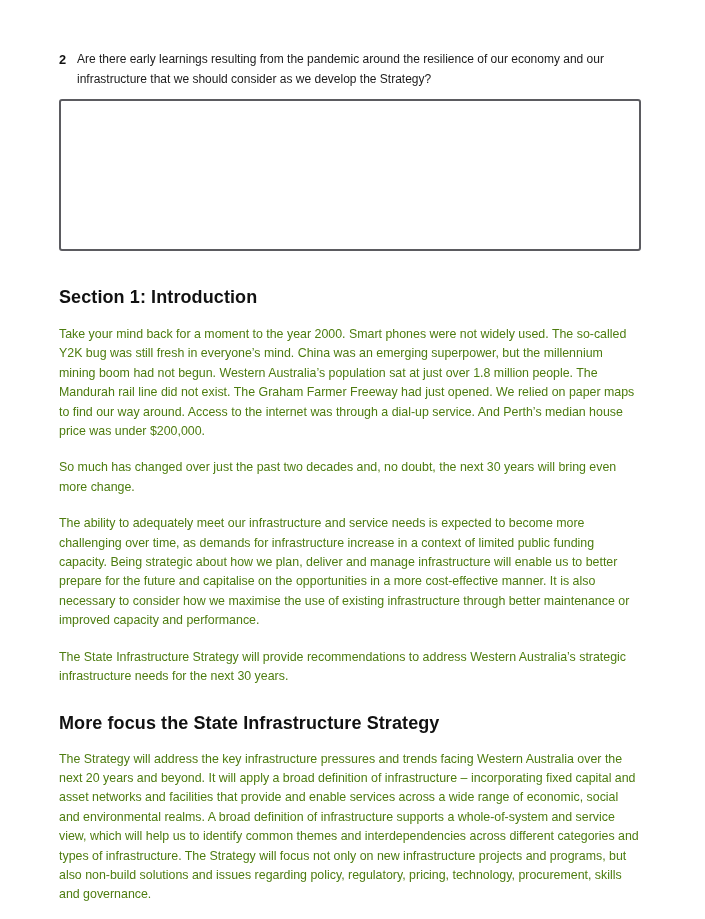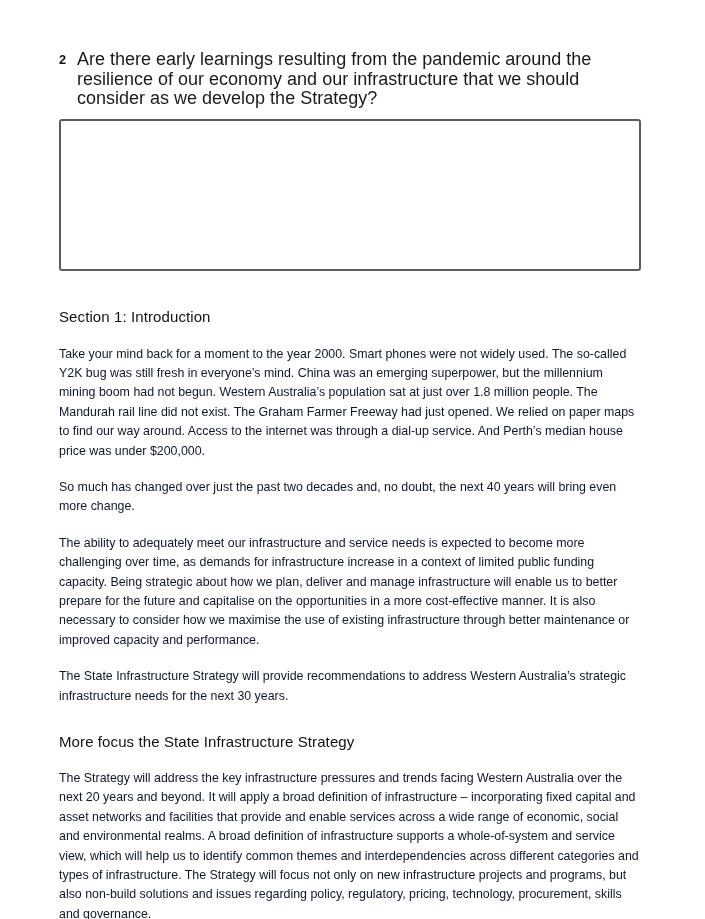--- a/index.html
+++ b/index.html
@@ -39,55 +39,55 @@
   }
   .question-number {
     font-size: 12.8px;
     font-weight: bold;
     line-height: 19.5px;
     color: #111111;
     flex: 0 0 auto;
     min-width: 11px;
   }
   .question-text {
-    font-size: 18px;
+    font-size: 12px;
     line-height: 19.5px;
     color: #1a1a1a;
     flex: 1 1 auto;
   }
 
   
   .answer-box {
     box-sizing: border-box;
     width: 582px;
     height: 152px;
     border: 2px solid #5b5b60;
     border-radius: 3px;
     background: #ffffff;
     margin: 0 0 34px 0;
   }
 
   
   h2.section-heading {
-    font-size: 15px;
-    font-weight: normal;
+    font-size: 18px;
+    font-weight: bold;
     line-height: 24px;
     color: #111111;
     margin: 0 0 16px 0;
     letter-spacing: 0.1px;
   }
   h2.section-heading.second {
     margin: 24px 0 15px 0;
   }
 
   
   p.body-text {
     font-size: 12.4px;
     line-height: 19.4px;
-    color: #0f172a;
+    color: #4d7c0f;
     margin: 0 0 17px 0;
     text-align: left;
   }
   p.body-text:last-child {
     margin-bottom: 0;
   }
 </style>
 </head>
 <body>
 
@@ -98,21 +98,21 @@
       <span class="question-number">2</span>
       <span class="question-text">Are there early learnings resulting from the pandemic around the resilience of our economy and our infrastructure that we should consider as we develop the Strategy?</span>
     </div>
 
     <div class="answer-box" aria-placeholder=""></div>
 
     <h2 class="section-heading">Section 1: Introduction</h2>
 
     <p class="body-text">Take your mind back for a moment to the year 2000. Smart phones were not widely used. The so-called Y2K bug was still fresh in everyone’s mind. China was an emerging superpower, but the millennium mining boom had not begun. Western Australia’s population sat at just over 1.8 million people. The Mandurah rail line did not exist. The Graham Farmer Freeway had just opened. We relied on paper maps to find our way around. Access to the internet was through a dial-up service. And Perth’s median house price was under $200,000.</p>
 
-    <p class="body-text">So much has changed over just the past two decades and, no doubt, the next 40 years will bring even more change.</p>
+    <p class="body-text">So much has changed over just the past two decades and, no doubt, the next 30 years will bring even more change.</p>
 
     <p class="body-text">The ability to adequately meet our infrastructure and service needs is expected to become more challenging over time, as demands for infrastructure increase in a context of limited public funding capacity. Being strategic about how we plan, deliver and manage infrastructure will enable us to better prepare for the future and capitalise on the opportunities in a more cost-effective manner. It is also necessary to consider how we maximise the use of existing infrastructure through better maintenance or improved capacity and performance.</p>
 
     <p class="body-text">The State Infrastructure Strategy will provide recommendations to address Western Australia’s strategic infrastructure needs for the next 30 years.</p>
 
     <h2 class="section-heading second">More focus the State Infrastructure Strategy</h2>
 
     <p class="body-text">The Strategy will address the key infrastructure pressures and trends facing Western Australia over the next 20 years and beyond. It will apply a broad definition of infrastructure – incorporating fixed capital and asset networks and facilities that provide and enable services across a wide range of economic, social and environmental realms. A broad definition of infrastructure supports a whole-of-system and service view, which will help us to identify common themes and interdependencies across different categories and types of infrastructure. The Strategy will focus not only on new infrastructure projects and programs, but also non-build solutions and issues regarding policy, regulatory, pricing, technology, procurement, skills and governance.</p>
 
   </div>

